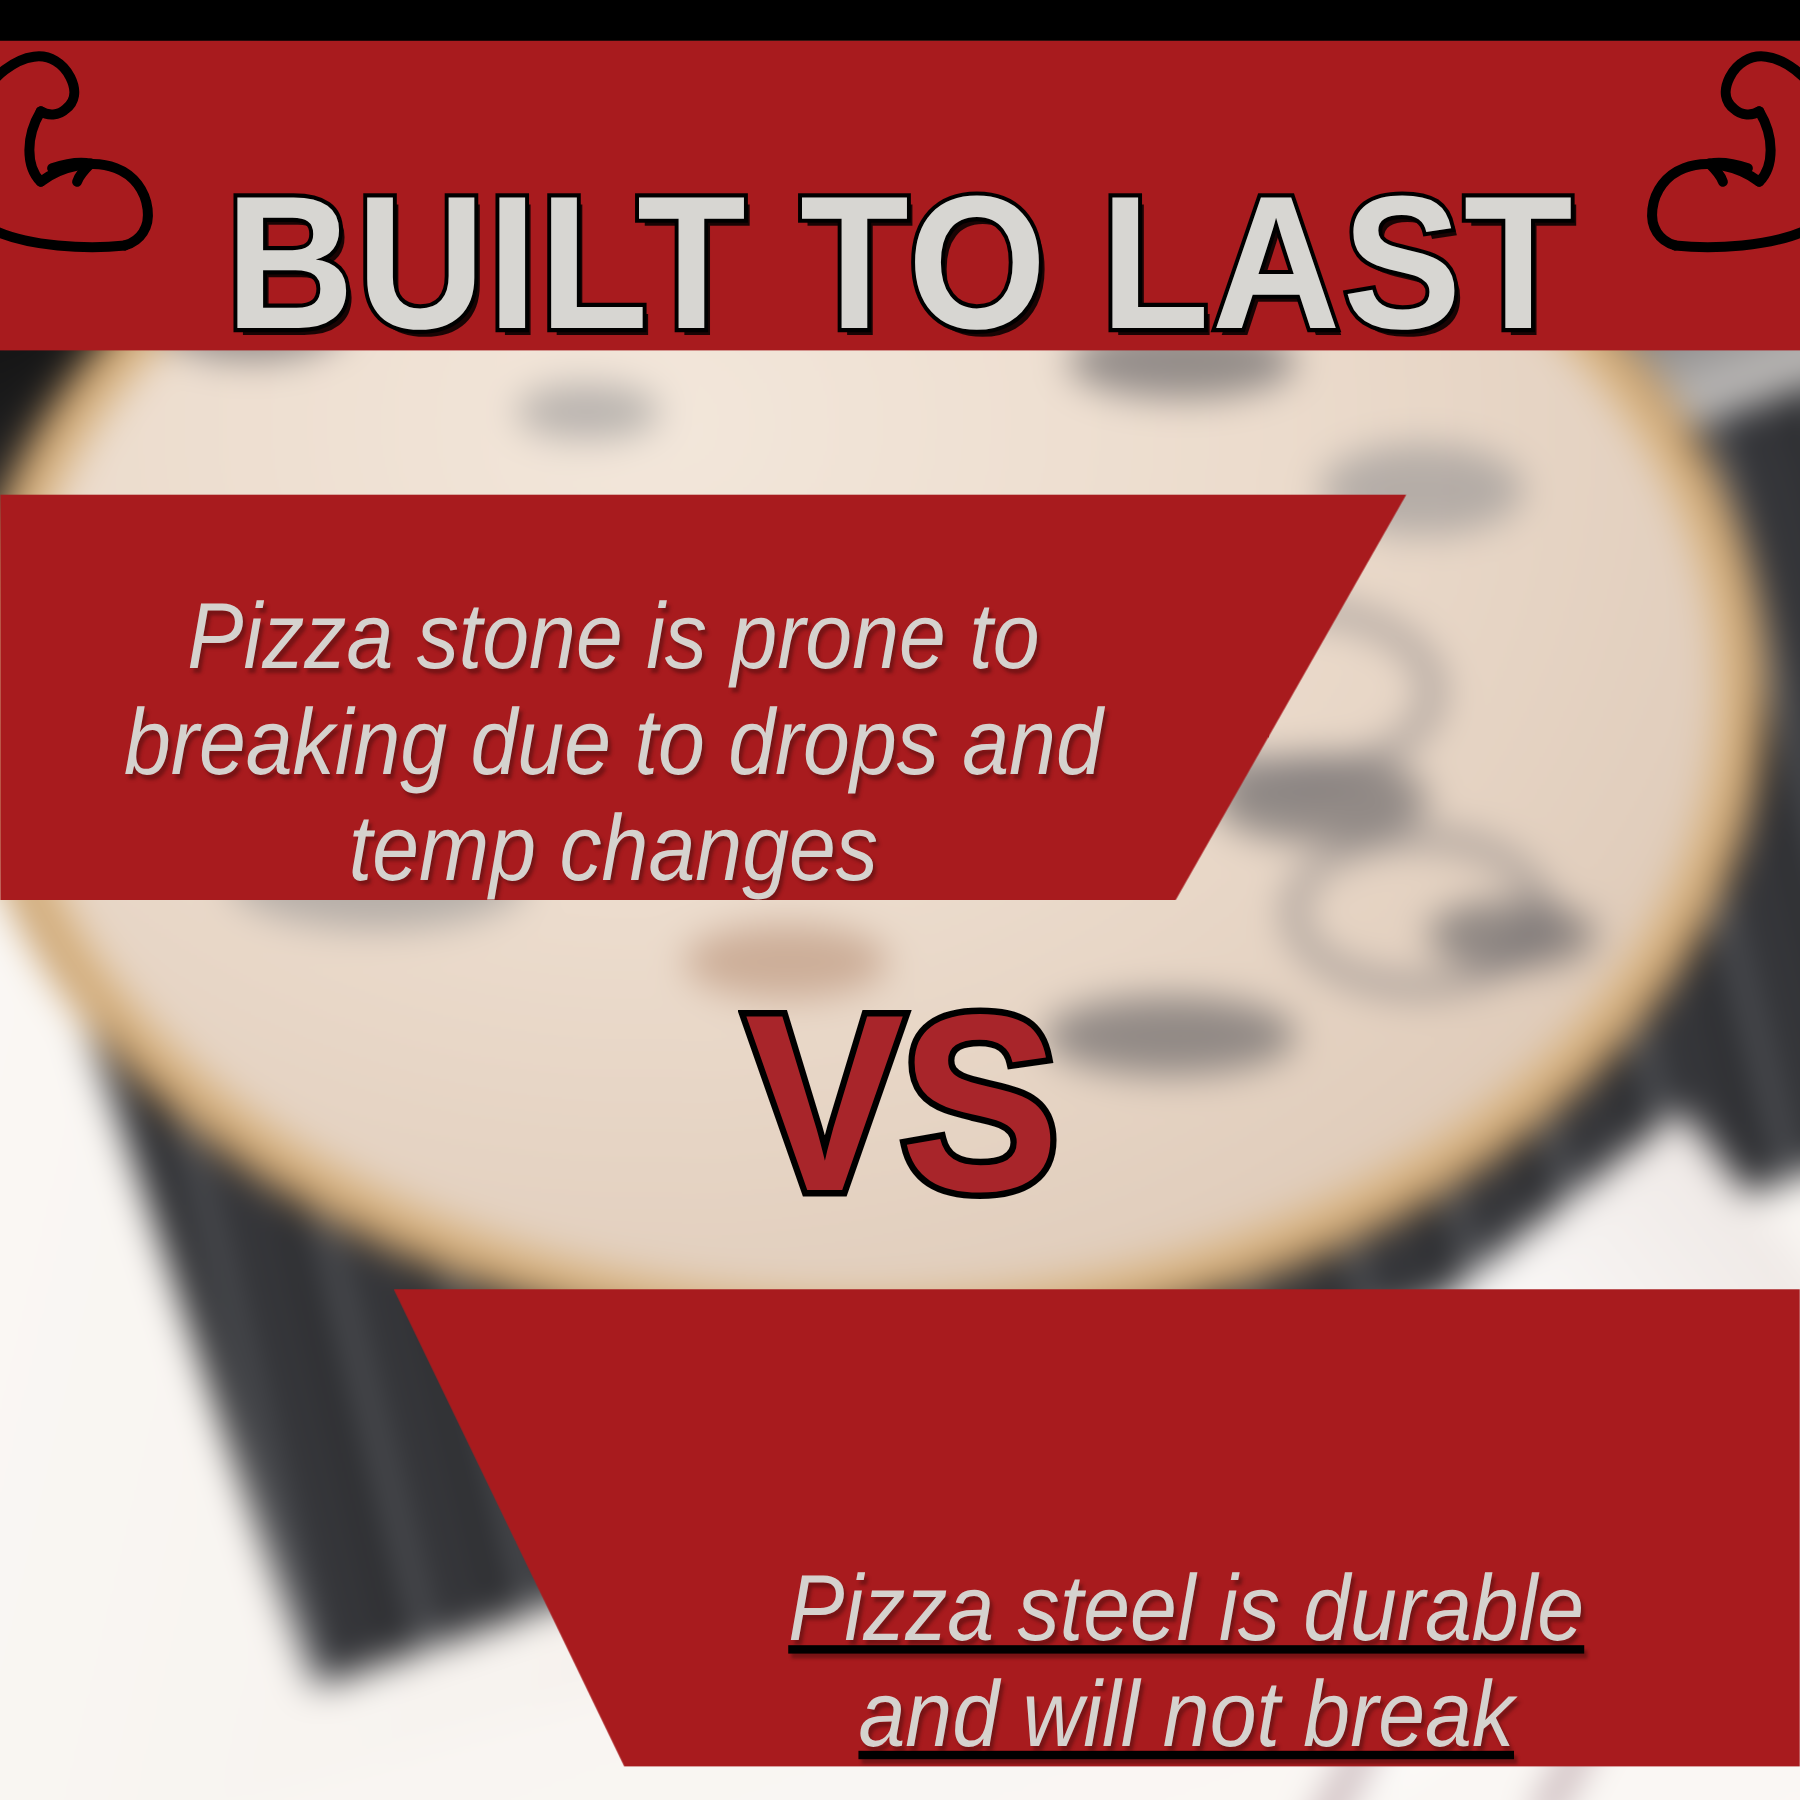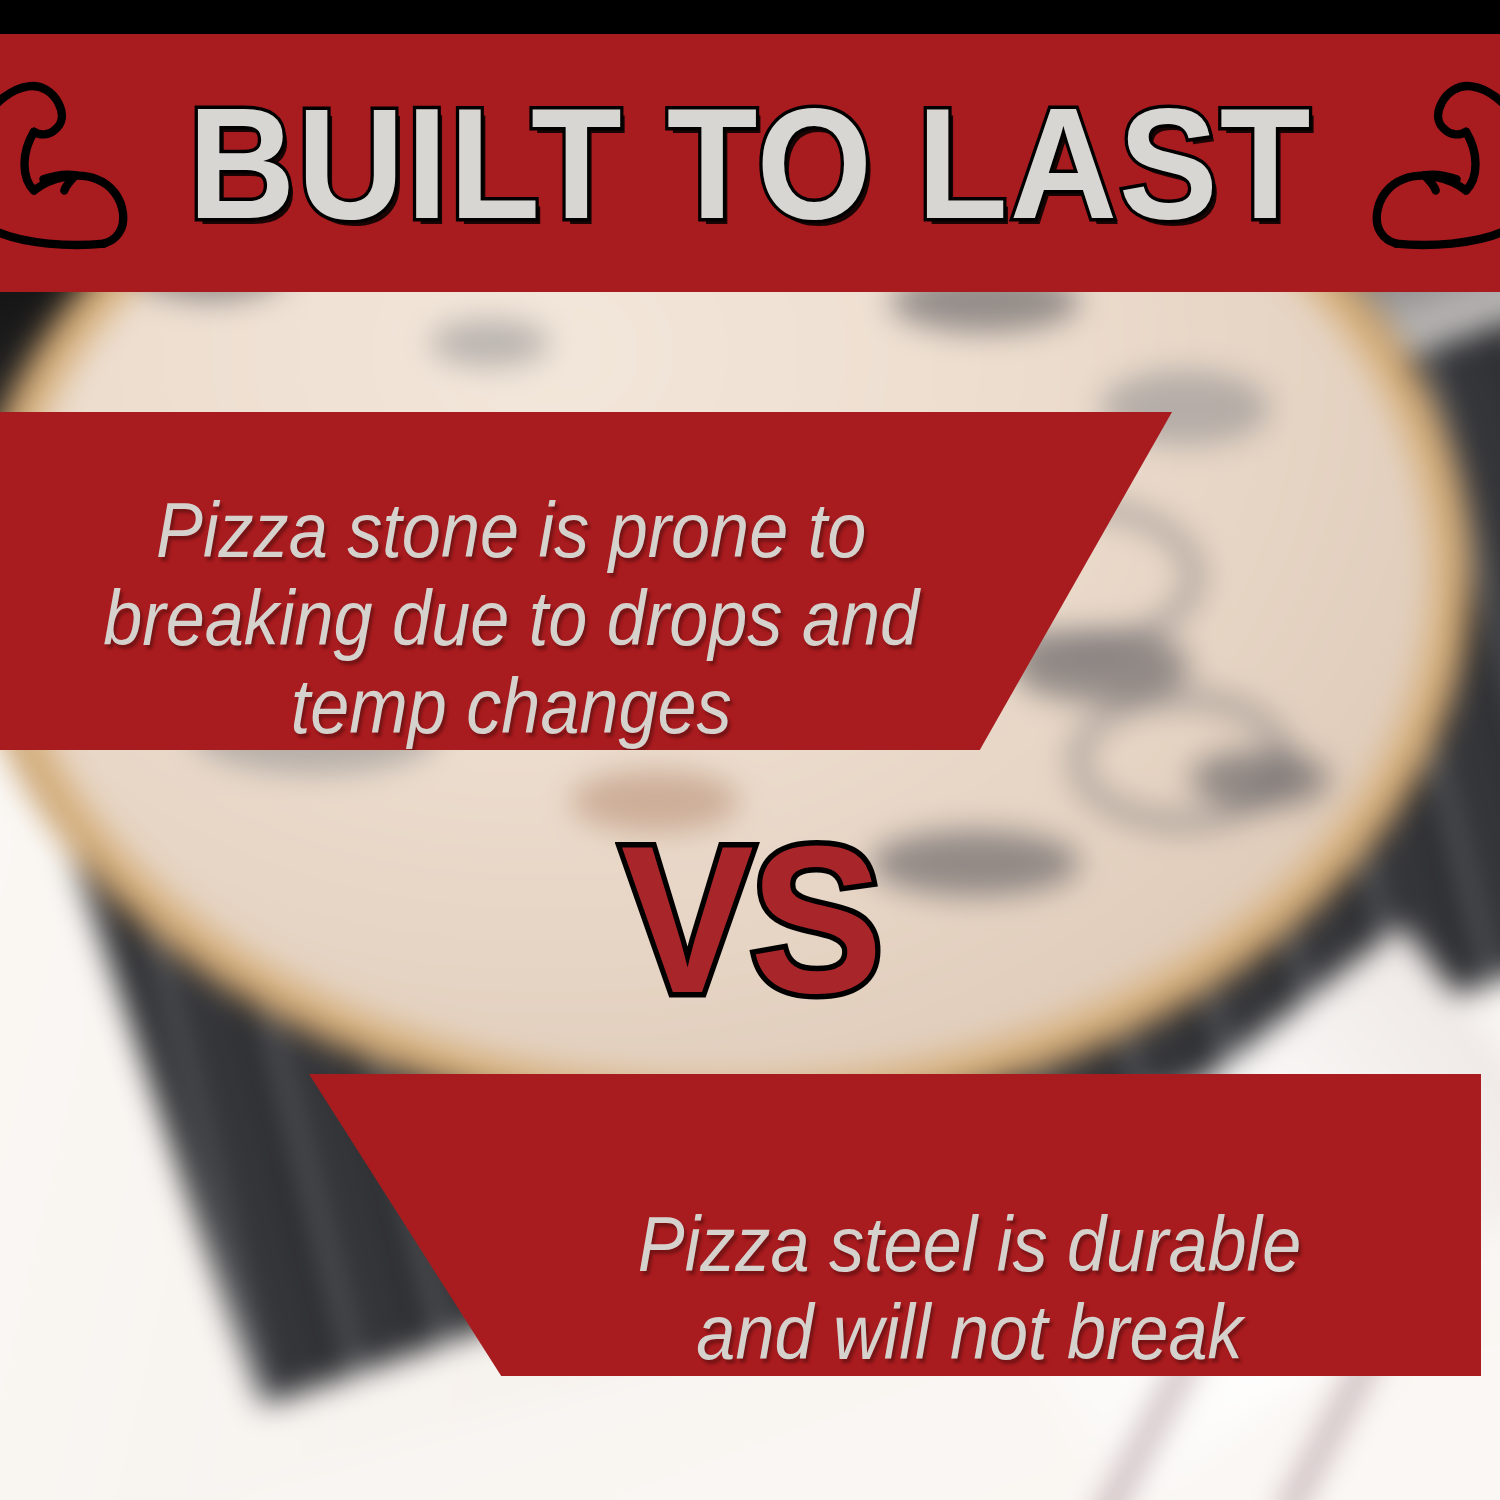--- a/index.html
+++ b/index.html
@@ -139,21 +139,20 @@
     position: absolute;
     left: 0; top: 34px;
     width: 1500px; height: 258px;
     background: #A81B1E;
   }
   .header-row {
     position: absolute;
     left: 0; top: 34px;
     width: 1500px; height: 258px;
     display: flex;
-    align-items: center;
     justify-content: center;
     gap: 6px;
   }
   .muscle-icon { display: block; }
   .muscle-icon.right { transform: scaleX(-1); }
 
   .headline {
     font-family: "Liberation Sans Narrow", "Liberation Sans", "DejaVu Sans", sans-serif;
     font-weight: 700;
     font-size: 158px;
@@ -177,25 +176,26 @@
     background: #A81B1E;
   }
   .banner-1 {
     left: 0; top: 412px;
     width: 1172px; height: 338px;
     clip-path: polygon(0 0, 100% 0, 83.6% 100%, 0 100%);
     padding-right: 150px;
     box-sizing: border-box;
   }
   .banner-2 {
-    left: 309px; top: 1074px;
-    width: 1172px; height: 302px;
+    left: 328px; top: 1074px;
+    width: 1172px; height: 398px;
     clip-path: polygon(16.4% 0, 100% 0, 100% 100%, 100% 100%, 16.4% 100%, 0 0);
     padding-left: 150px;
     box-sizing: border-box;
+    text-decoration: underline;
   }
   .banner-text {
     font-family: "Liberation Sans Narrow", "Liberation Sans", "DejaVu Sans", sans-serif;
     font-style: italic;
     font-weight: 400;
     font-size: 78px;
     line-height: 1.13;
     color: #D5D2CE;
     text-align: center;
     transform: scaleX(0.9);

